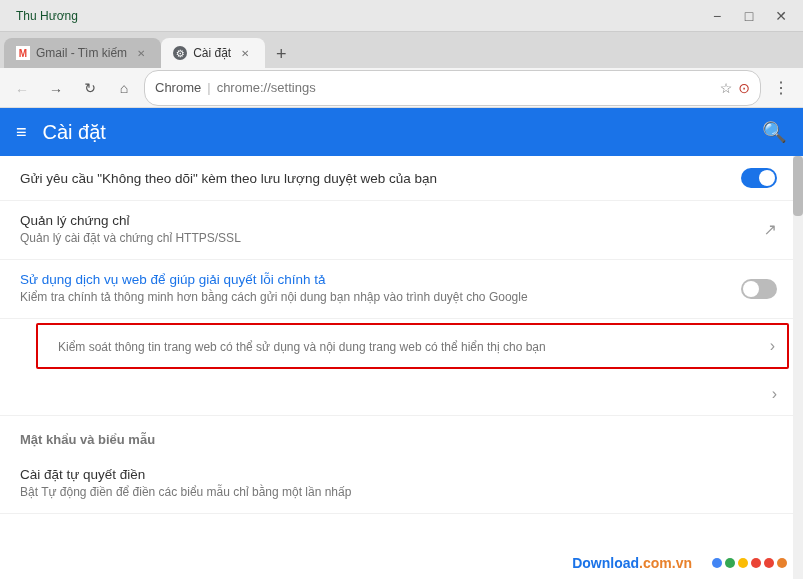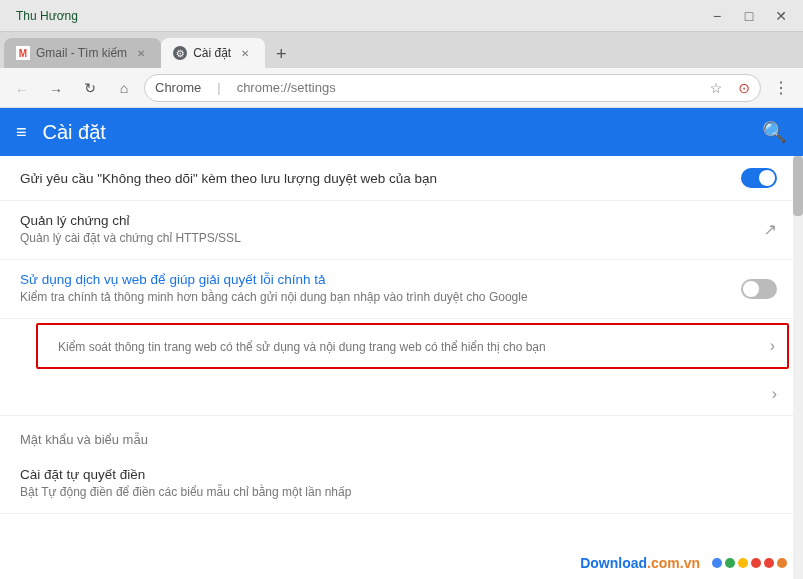--- a/index.html
+++ b/index.html
@@ -113,28 +113,28 @@
       cursor: pointer;
       font-size: 14px;
       color: #555;
       display: flex;
       align-items: center;
       justify-content: center;
     }
     .nav-btn.disabled { color: #bbb; cursor: default; }
     .url-bar {
       flex: 1;
-      height: 28px;
+      height: 36px;
       border: 1px solid #ccc;
       border-radius: 14px;
       background: #fff;
       display: flex;
       align-items: center;
       padding: 0 10px;
-      gap: 16px;
+      gap: 6px;
       font-size: 13px;
     }
     .url-chrome-text { color: #555; font-size: 13px; }
     .url-separator { color: #bbb; font-size: 13px; }
     .url-path { color: #777; font-size: 13px; text-align: center; }
     .url-star { margin-left: auto; font-size: 14px; color: #777; cursor: pointer; }
     .url-opera { font-size: 14px; cursor: pointer; }
     .menu-btn {
       width: 28px;
       height: 28px;
@@ -250,21 +250,21 @@
       border: 2px solid #e00;
       margin: 2px 4px;
       border-radius: 2px;
     }
 
     
     .section-header {
       padding: 16px 20px 8px 20px;
       font-size: 13px;
       color: #777;
-      font-weight: 400;
+      font-weight: 700;
     }
 
     
     .scrollbar {
       position: absolute;
       right: 0;
       top: 0;
       width: 10px;
       height: 100%;
       background: #f0f0f0;
@@ -279,21 +279,21 @@
       border-radius: 4px;
     }
 
     
     .watermark {
       position: absolute;
       bottom: 8px;
       right: 16px;
       display: flex;
       align-items: center;
-      gap: 12px;
+      gap: 20px;
     }
     .watermark-text {
       font-size: 14px;
       font-weight: bold;
       color: #1a73e8;
     }
     .watermark-domain { color: #e8812c; }
     .watermark-dots {
       display: flex;
       gap: 3px;

